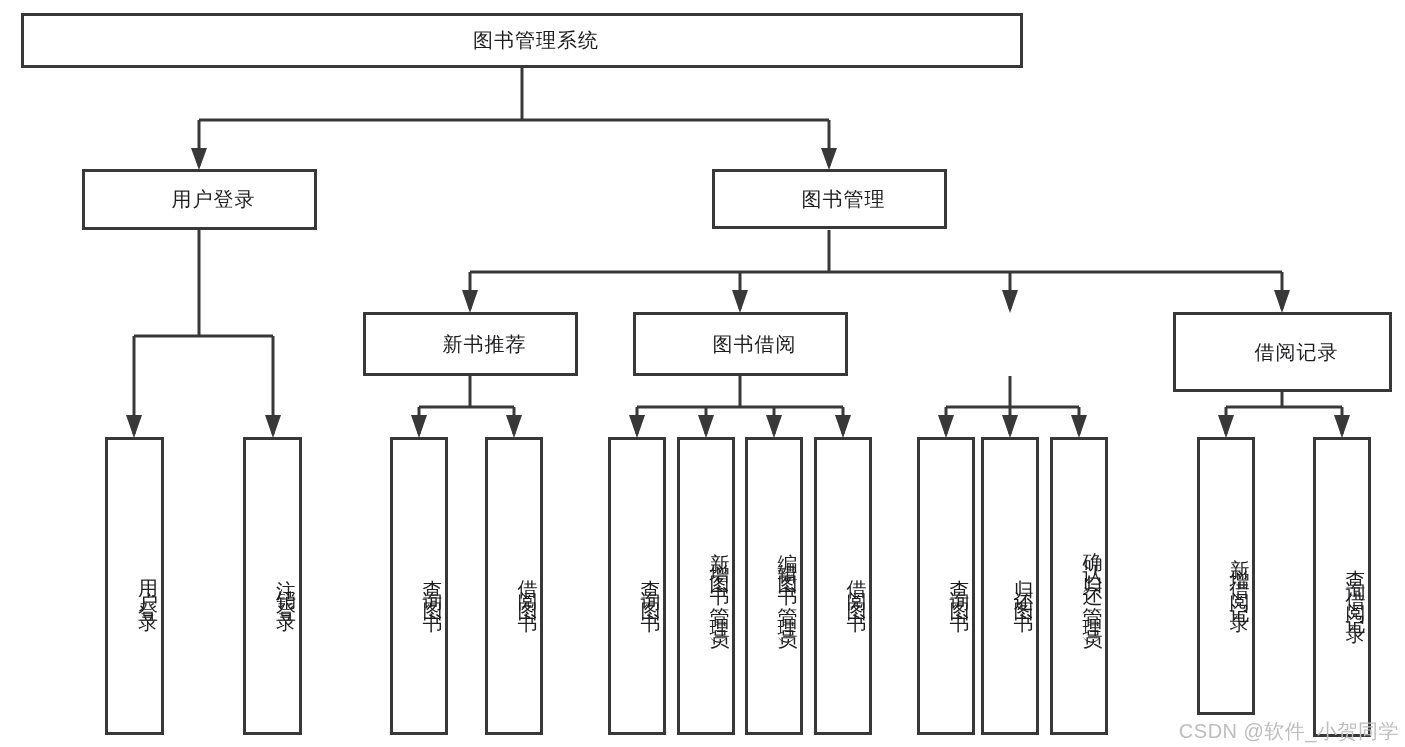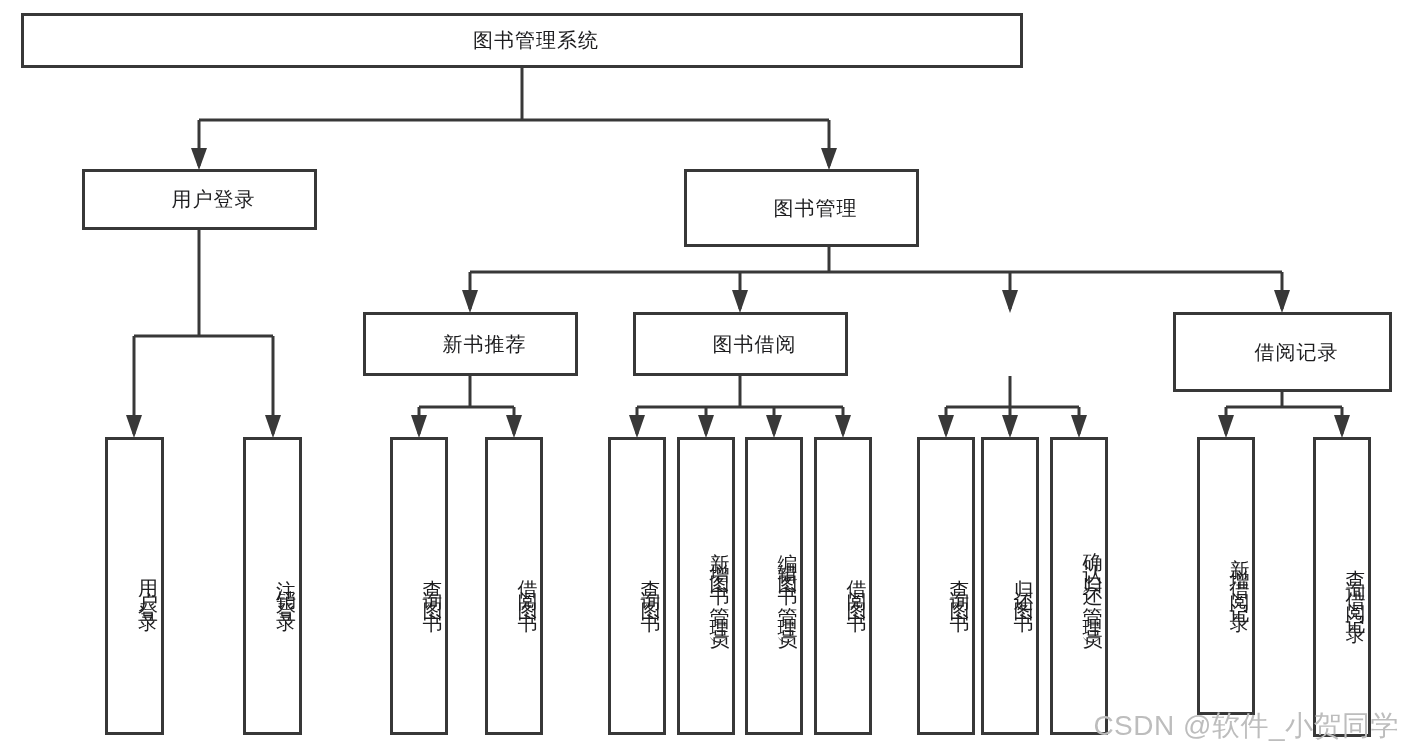--- a/index.html
+++ b/index.html
@@ -37,21 +37,21 @@
     text-orientation: mixed;
     font-size: 20px;
     line-height: 1.1;
     letter-spacing: 11px;
     white-space: nowrap;
   }
   .watermark {
     position: absolute;
     right: 6px;
     bottom: 2px;
-    font-size: 28px;
+    font-size: 20px;
     color: #bdbdbd;
     letter-spacing: 0.5px;
     z-index: 2;
     white-space: nowrap;
   }
 </style>
 </head>
 <body>
 
 <div class="canvas">
@@ -131,21 +131,21 @@
     </g>
   </svg>
 
   <div class="node" style="left:21px; top:13px; width:1002px; height:55px;">
     <span class="hlabel">图书管理系统</span>
   </div>
 
   <div class="node" style="left:82px; top:169px; width:235px; height:61px;">
     <span class="hlabel">用户登录</span>
   </div>
-  <div class="node" style="left:684px; top:169px; width:235px; height:78px;">
+  <div class="node" style="left:712px; top:169px; width:235px; height:60px;">
     <span class="hlabel">图书管理</span>
   </div>
 
   <div class="node" style="left:363px; top:312px; width:215px; height:64px;">
     <span class="hlabel">新书推荐</span>
   </div>
   <div class="node" style="left:633px; top:312px; width:215px; height:64px;">
     <span class="hlabel">图书借阅</span>
   </div>
   <div class="node" style="left:1173px; top:312px; width:219px; height:80px;">

